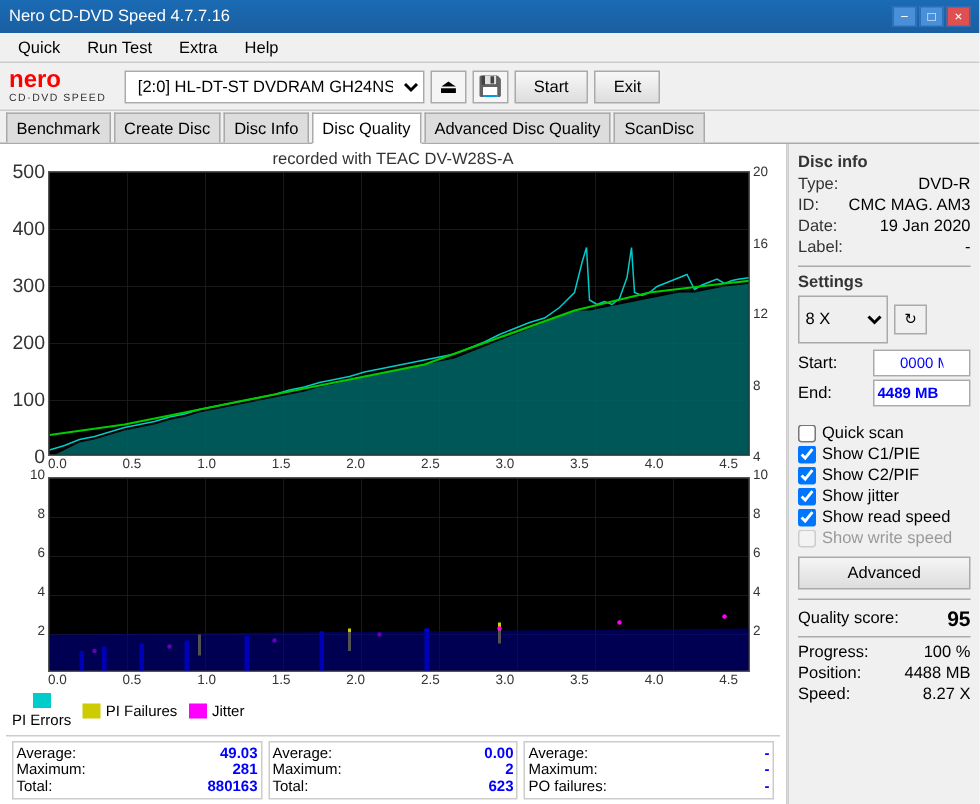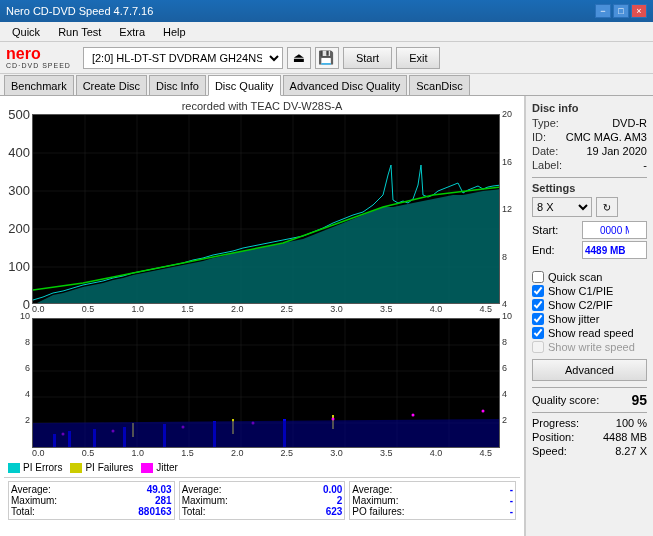--- a/index.html
+++ b/index.html
@@ -46,21 +46,21 @@
     .y-label-right { position: absolute; left: 2px; font-size: 9px; color: #333; transform: translateY(50%); }
 
     
     .right-panel { width: 148px; padding: 6px; background: #f0f0f0; border-left: 1px solid #ccc; font-size: 11px; }
     .panel-section { margin-bottom: 6px; }
     .panel-title { font-weight: bold; font-size: 11px; color: #333; margin-bottom: 3px; }
     .info-row { display: flex; justify-content: space-between; margin-bottom: 2px; }
     .info-label { color: #333; }
     .info-value { color: #000; font-weight: normal; }
     .settings-row { display: flex; align-items: center; margin-bottom: 4px; gap: 4px; }
-    .speed-select { width: 60px; height: 20px; font-size: 11px; border: 1px solid #aaa; }
+    .speed-select { width: 60px; height: 32px; font-size: 11px; border: 1px solid #aaa; }
     .mb-input { width: 65px; height: 18px; font-size: 10px; border: 1px solid #aaa; padding: 0 2px; color: blue; font-weight: bold; }
     .checkbox-row { display: flex; align-items: center; gap: 4px; margin-bottom: 2px; }
     .checkbox-row input { width: 12px; height: 12px; }
     .advanced-btn { width: 100%; height: 22px; background: linear-gradient(to bottom, #f5f5f5, #ddd); border: 1px solid #aaa; cursor: pointer; font-size: 11px; margin-top: 4px; }
     .quality-row { display: flex; justify-content: space-between; align-items: center; margin-top: 4px; }
     .divider { border-top: 1px solid #aaa; margin: 4px 0; }
     .progress-row { display: flex; justify-content: space-between; margin-bottom: 2px; }
 
     
     svg { display: block; }
@@ -256,21 +256,21 @@
         <span>1.5</span>
         <span>2.0</span>
         <span>2.5</span>
         <span>3.0</span>
         <span>3.5</span>
         <span>4.0</span>
         <span>4.5</span>
     </div>
 
     <div style="display:flex;gap:8px;margin-top:4px;font-size:10px;padding:0 4px;">
-      <div style="display:flex;align-items:center;gap:3px;">
+      <div style="display:flex;align-items:center;gap:3px;flex-direction:column;">
         <div style="width:12px;height:10px;background:#00cccc;"></div>
         <span>PI Errors</span>
       </div>
       <div style="display:flex;align-items:center;gap:3px;">
         <div style="width:12px;height:10px;background:#cccc00;"></div>
         <span>PI Failures</span>
       </div>
       <div style="display:flex;align-items:center;gap:3px;">
         <div style="width:12px;height:10px;background:#ff00ff;"></div>
         <span>Jitter</span>

